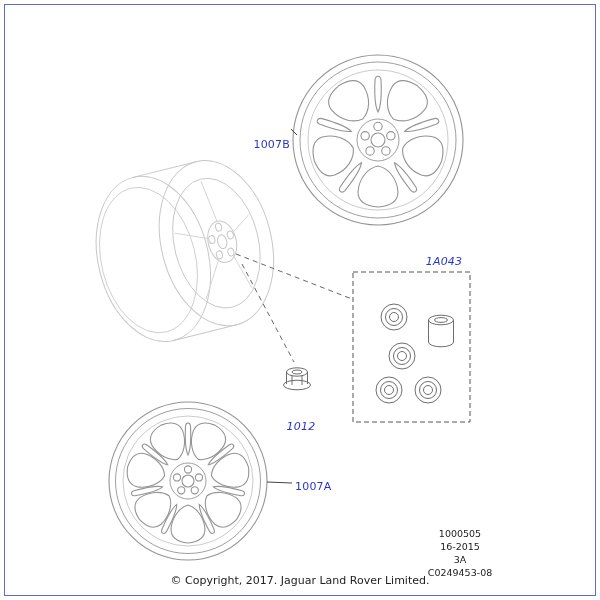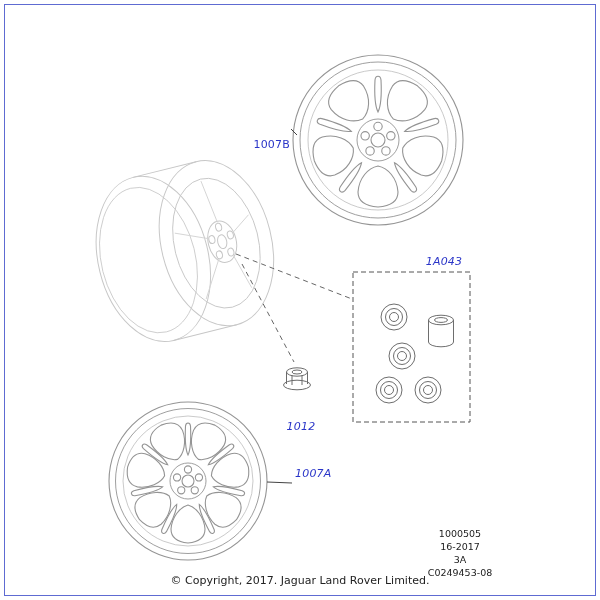--- a/index.html
+++ b/index.html
@@ -182,23 +182,23 @@
       <line x1="292" y1="483" x2="267" y2="482"></line>
     </g>
   </svg>
 
   <span class="part-label" style="left:252px;top:122px;width:38px;text-align:right;margin-top:16px;">1007B</span>
 
   <span class="part-label" style="left:420px;top:255px;width:48px;text-align:center;font-style:italic;">1A043</span>
 
   <span class="part-label" style="left:280px;top:420px;width:42px;text-align:center;font-style:italic;">1012</span>
 
-  <span class="part-label" style="left:295px;top:467px;font-style:italic;">1007A</span>
+  <span class="part-label" style="left:295px;top:480px;">1007A</span>
 
   <div class="footer-info">
     <div>1000505</div>
-    <div>16-2017</div>
+    <div>16-2015</div>
     <div>3A</div>
     <div>C0249453-08</div>
   </div>
 
   <div class="copyright">© Copyright, 2017. Jaguar Land Rover Limited.</div>
 </div>
 
 </body></html>

